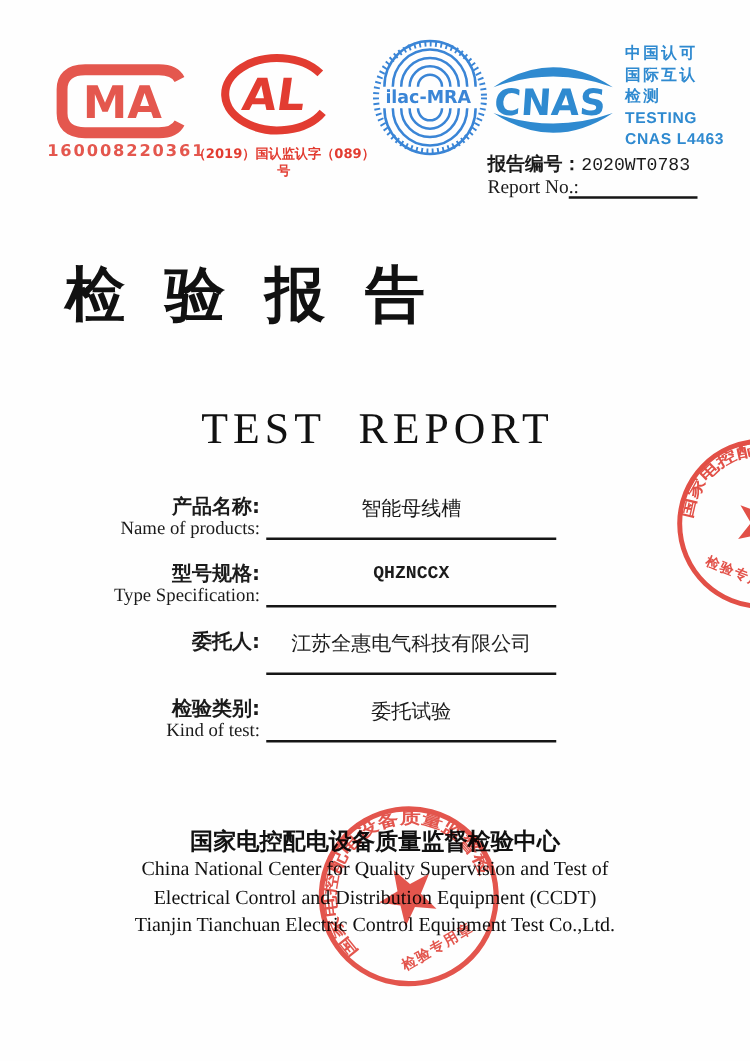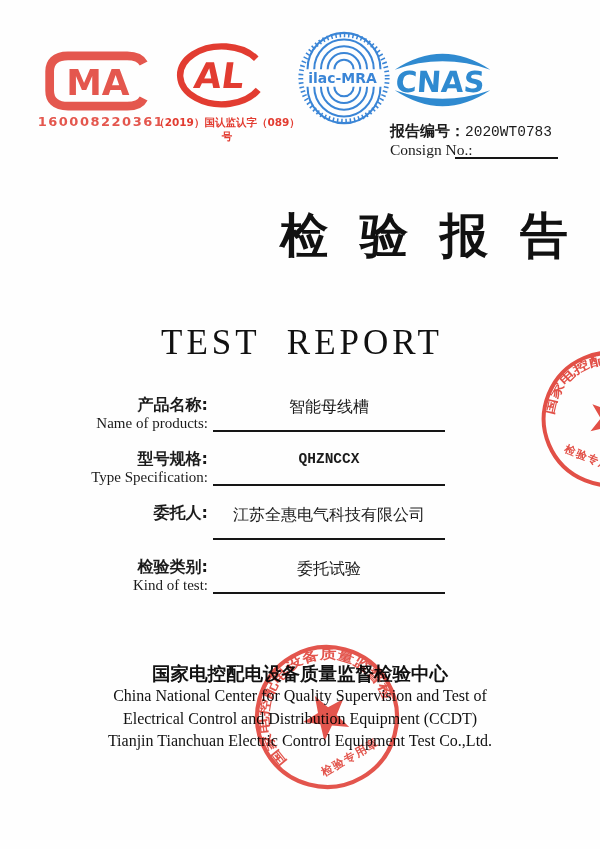--- a/index.html
+++ b/index.html
@@ -27,23 +27,23 @@
   .cnas-text .eline { font-size:12.5px; line-height:17.5px; letter-spacing:0.5px; font-family:"Liberation Sans", sans-serif; white-space:nowrap; }
 
   
   .repno-cn   { left:390px; top:122px; font-size:15px; white-space:nowrap; }
   .repno-cn .lbl { font-weight:bold; }
   .repno-cn .val { font-family:"Liberation Mono", monospace; font-size:14.5px; }
   .repno-en   { left:390px; top:141px; font-size:15.5px; font-family:"Liberation Serif", serif; }
   .repno-line { left:455px; top:157px; width:103px; height:0; border-bottom:2px solid #161616; }
 
   
-  .title-cn { left:0; top:204px; width:100%; text-align:right;
+  .title-cn { left:0; top:204px; width:100%; text-align:left;
               font-size:48px; font-weight:bold; letter-spacing:32px; text-indent:32px;
-              color:#111; }
+              color:#111;padding-left:20px; }
   .title-en { left:0; top:288px; width:100%; text-align:center;
               font-family:"Liberation Serif", serif; font-size:35px;
               letter-spacing:4px; text-indent:4px; word-spacing:14px; color:#111;margin-top:35px; }
 
   
   .field { left:0; top:0; width:600px; height:48px; }
   .field .label-cn { position:absolute; left:58px; width:150px; top:3px;
                      text-align:right; font-weight:bold; font-size:16px; white-space:nowrap; }
   .field .label-en { position:absolute; left:28px; width:180px; top:23px;
                      text-align:right; font-family:"Liberation Serif", serif; font-size:15px; white-space:nowrap; }
@@ -101,25 +101,32 @@
     </g>
     <text x="50" y="55" text-anchor="middle" font-size="15" font-weight="bold" fill="#3a85d6" transform="scale(0.97,1)">ilac-MRA</text>
   </svg>
 
   <svg class="abs cnas-logo" viewBox="0 0 110 70">
     <path d="M 4,24 Q 55,-10 106,24 Q 55,6 4,24 Z" fill="#2f8ad0"></path>
     <path d="M 4,46 Q 55,80 106,46 Q 55,64 4,46 Z" fill="#2f8ad0"></path>
     <text x="55" y="48" text-anchor="middle" font-size="31" font-weight="bold" fill="#2f8ad0" transform="skewX(-4)">CNAS</text>
   </svg>
 
+  <div class="abs cnas-text">
+    <div class="cline">中国认可</div>
+    <div class="cline">国际互认</div>
+    <div class="cline">检测</div>
+    <div class="eline">TESTING</div>
+    <div class="eline">CNAS L4463</div>
+  </div>
 
   <div class="abs repno-cn">
     <span class="lbl cn">报告编号：</span><span class="val">2020WT0783</span>
   </div>
-  <div class="abs repno-en">Consign No.:</div>
+  <div class="abs repno-en">Report No.:</div>
   <div class="abs repno-line"></div>
 
   <div class="abs title-cn">检验报告</div>
   <div class="abs title-en">TEST REPORT</div>
 
   <div class="abs field f1">
     <div class="label-cn">产品名称:</div>
     <div class="label-en">Name of products:</div>
     <div class="value">智能母线槽</div>
     <div class="uline"></div>

